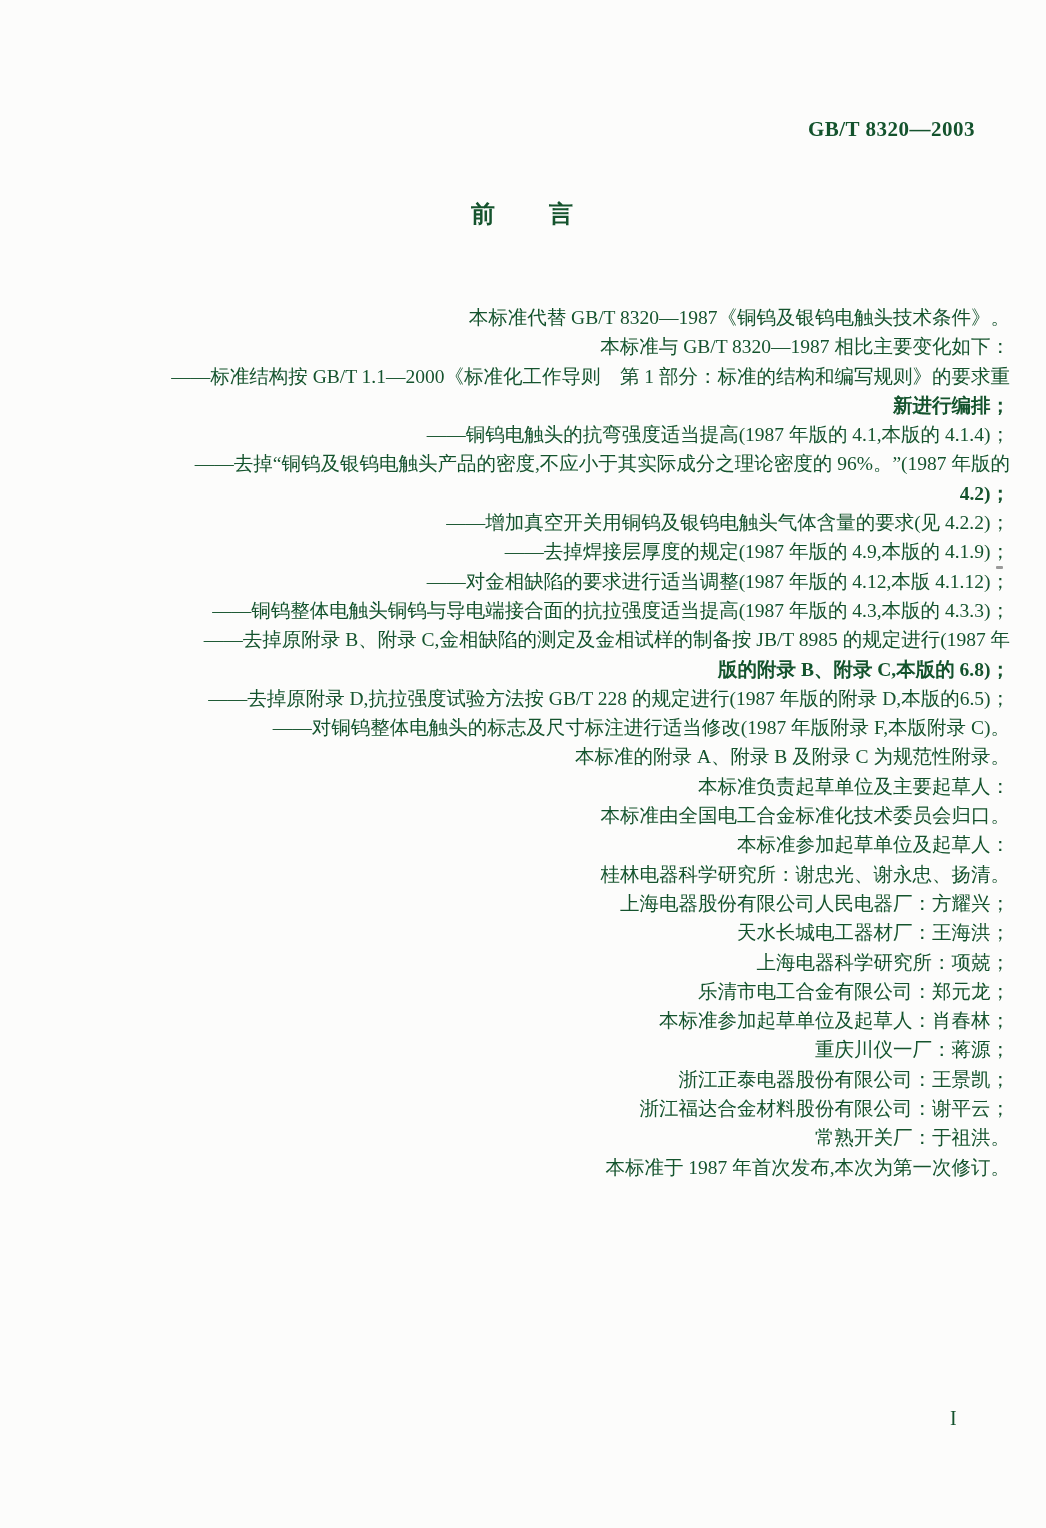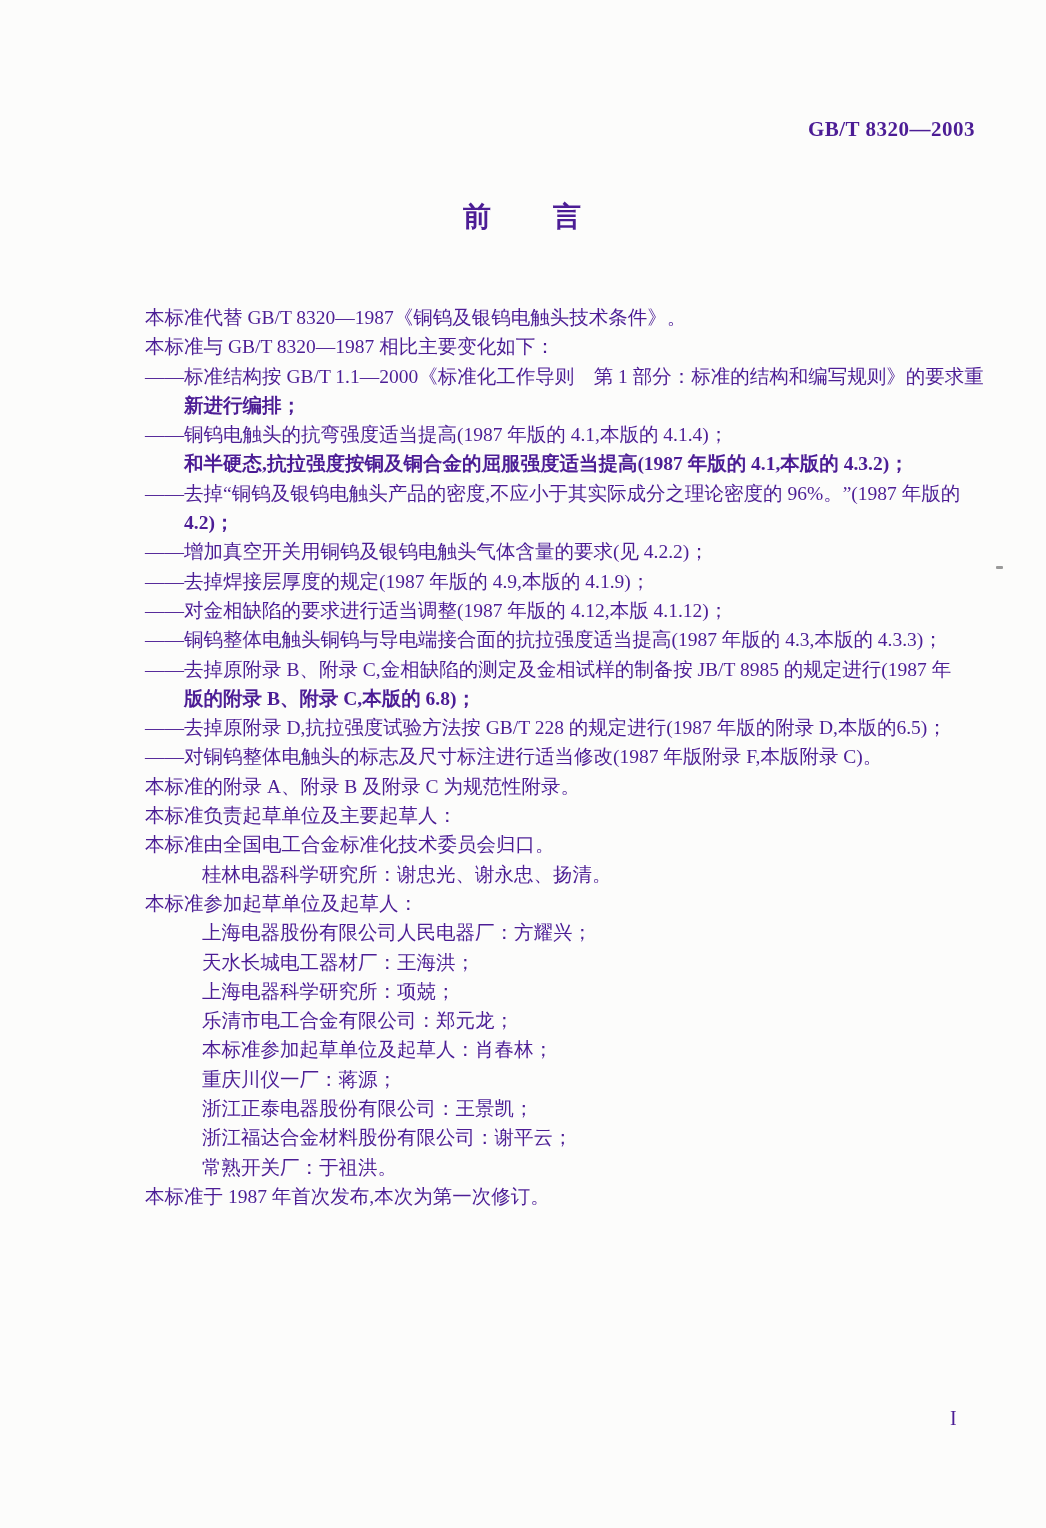--- a/index.html
+++ b/index.html
@@ -1,50 +1,50 @@
 <!DOCTYPE html>
 <html><head>
 <meta charset="utf-8">
 <style>
   html,body{margin:0;padding:0;background:#e9e9e9;}
   .page{
     position:relative;
     width:1046px;height:1528px;
     background:#fcfcfb;
     font-family:"Liberation Serif","DejaVu Serif",serif;
-    color:#4c1d95;
+    color:#14532d;
     overflow:hidden;
     margin:0 auto;
   }
   .header-code{
     position:absolute;
     top:117px;right:71px;
     font-size:21px;
     font-weight:700;
     letter-spacing:.5px;
     white-space:nowrap;
   }
   .doc-title{
     position:absolute;
     top:198px;left:0;
     width:100%;
     margin:0;
     text-align:center;
-    font-size:28px;
+    font-size:24px;
     font-weight:700;
     letter-spacing:2px;
   }
   .body-text{
     position:absolute;
     left:145px;top:303px;
     width:865px;
     font-size:19.5px;
     line-height:29.3px;
   }
-  .line{white-space:nowrap;}
+  .line{white-space:nowrap;text-align:right;}
   .indent-cont{padding-left:39px;font-weight:bold;}
   .indent-name{padding-left:57px;}
   .page-number{
     position:absolute;
     left:950px;top:1407px;
     font-size:20px;
     font-weight:400;
   }
   .scan-artifact{
     position:absolute;
@@ -61,36 +61,35 @@
   <div class="header-code">GB/T 8320—2003</div>
 
   <h1 class="doc-title">前　　言</h1>
 
   <div class="body-text" id="body-lines">
       <div class="line">本标准代替 GB/T 8320—1987《铜钨及银钨电触头技术条件》。</div>
       <div class="line">本标准与 GB/T 8320—1987 相比主要变化如下：</div>
       <div class="line">——标准结构按 GB/T 1.1—2000《标准化工作导则　第 1 部分：标准的结构和编写规则》的要求重</div>
       <div class="line indent-cont">新进行编排；</div>
       <div class="line">——铜钨电触头的抗弯强度适当提高(1987 年版的 4.1,本版的 4.1.4)；</div>
-      <div class="line indent-cont">和半硬态,抗拉强度按铜及铜合金的屈服强度适当提高(1987 年版的 4.1,本版的 4.3.2)；</div>
       <div class="line">——去掉“铜钨及银钨电触头产品的密度,不应小于其实际成分之理论密度的 96%。”(1987 年版的</div>
       <div class="line indent-cont">4.2)；</div>
       <div class="line">——增加真空开关用铜钨及银钨电触头气体含量的要求(见 4.2.2)；</div>
       <div class="line">——去掉焊接层厚度的规定(1987 年版的 4.9,本版的 4.1.9)；</div>
       <div class="line">——对金相缺陷的要求进行适当调整(1987 年版的 4.12,本版 4.1.12)；</div>
       <div class="line">——铜钨整体电触头铜钨与导电端接合面的抗拉强度适当提高(1987 年版的 4.3,本版的 4.3.3)；</div>
       <div class="line">——去掉原附录 B、附录 C,金相缺陷的测定及金相试样的制备按 JB/T 8985 的规定进行(1987 年</div>
       <div class="line indent-cont">版的附录 B、附录 C,本版的 6.8)；</div>
       <div class="line">——去掉原附录 D,抗拉强度试验方法按 GB/T 228 的规定进行(1987 年版的附录 D,本版的6.5)；</div>
       <div class="line">——对铜钨整体电触头的标志及尺寸标注进行适当修改(1987 年版附录 F,本版附录 C)。</div>
       <div class="line">本标准的附录 A、附录 B 及附录 C 为规范性附录。</div>
       <div class="line">本标准负责起草单位及主要起草人：</div>
       <div class="line">本标准由全国电工合金标准化技术委员会归口。</div>
+      <div class="line">本标准参加起草单位及起草人：</div>
       <div class="line indent-name">桂林电器科学研究所：谢忠光、谢永忠、扬清。</div>
-      <div class="line">本标准参加起草单位及起草人：</div>
       <div class="line indent-name">上海电器股份有限公司人民电器厂：方耀兴；</div>
       <div class="line indent-name">天水长城电工器材厂：王海洪；</div>
       <div class="line indent-name">上海电器科学研究所：项兢；</div>
       <div class="line indent-name">乐清市电工合金有限公司：郑元龙；</div>
       <div class="line indent-name">本标准参加起草单位及起草人：肖春林；</div>
       <div class="line indent-name">重庆川仪一厂：蒋源；</div>
       <div class="line indent-name">浙江正泰电器股份有限公司：王景凯；</div>
       <div class="line indent-name">浙江福达合金材料股份有限公司：谢平云；</div>
       <div class="line indent-name">常熟开关厂：于祖洪。</div>
       <div class="line">本标准于 1987 年首次发布,本次为第一次修订。</div>

